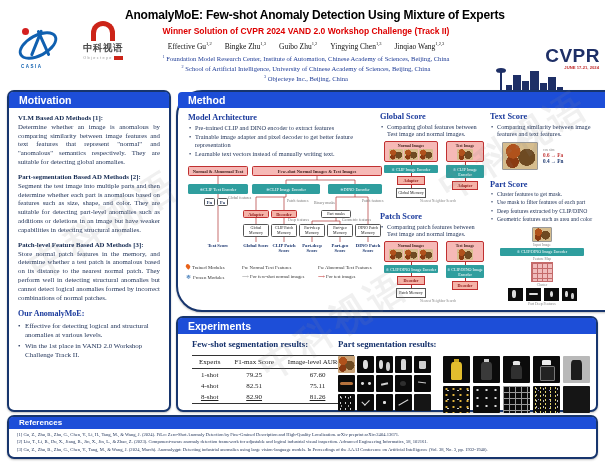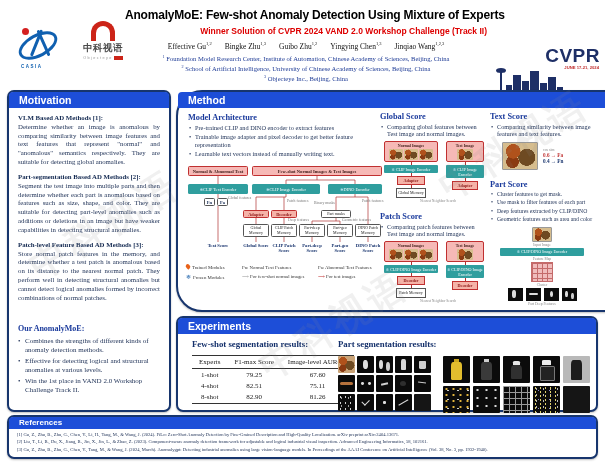--- a/index.html
+++ b/index.html
@@ -7,21 +7,21 @@
   body { position:relative; background:#fff; font-family:"Liberation Serif", serif; color:#1c2f55; overflow:hidden; }
 
   
   .wm { position:absolute; font-family:"Liberation Sans",sans-serif; font-size:38px; font-weight:bold;
         color:rgba(140,140,140,0.13); transform:rotate(-32deg); z-index:40; pointer-events:none; letter-spacing:4px;}
 
   
   .header-area { position:absolute; left:0; top:0; width:605px; height:88px; background:#fff; }
   .title-block { position:absolute; left:125px; right:118px; top:8px; text-align:center; }
   .poster-title { font-family:"Liberation Sans",sans-serif; font-weight:bold; font-size:12px; letter-spacing:-0.2px; color:#000; white-space:nowrap; }
-  .poster-subtitle { font-family:"Liberation Sans",sans-serif; font-weight:bold; font-size:8.5px; color:#dd0000; margin-top:4px; white-space:nowrap;text-align:right;}
+  .poster-subtitle { font-family:"Liberation Sans",sans-serif; font-weight:bold; font-size:8.5px; color:#dd0000; margin-top:4px; white-space:nowrap;}
   .authors { margin-top:5px; font-size:7.5px; color:#111; display:flex; justify-content:center; gap:13px; white-space:nowrap;}
   .authors sup { font-size:4.5px; }
   .affils { margin-top:3px; color:#1f3c96; font-size:6.6px; line-height:1.5; }
   .affils sup { font-size:4.2px; }
 
   
   .casia { position:absolute; left:15px; top:23px; width:50px; height:46px; }
   .casia .ellipse { position:absolute; left:2px; top:11px; width:42px; height:23px; border:3px solid #1060b0; border-radius:50%; transform:rotate(-28deg); }
   .casia .dot { position:absolute; left:7px; top:5px; width:7px; height:7px; background:#d42020; border-radius:50%; }
   .casia .bar1 { position:absolute; left:20px; top:6px; width:3px; height:28px; background:#1060b0; transform:rotate(22deg); border-radius:2px;}
@@ -53,21 +53,21 @@
   #motivation-panel { left:7px; top:90px; width:164px; height:322px; }
   #method-panel     { left:176px; top:90px; width:502px; height:222px;border-radius:26px; }
   #experiments-panel{ left:176px; top:316px; width:422px; height:96px; }
   #references-panel { left:7px; top:415px; width:591px; height:44px; }
   #references-panel .panel-header { height:12px; line-height:12px; font-size:8px; }
 
   
   #motivation-panel .panel-body { padding:6px 9px; font-size:6.8px; line-height:1.3; text-align:justify; }
   .mot-heading { font-weight:bold; color:#142a52; }
   .mot-para { margin-bottom:6px; }
-  .ours-heading { font-weight:bold; color:#1a3a9c; font-size:8px; margin:21px 0 3px; }
+  .ours-heading { font-weight:bold; color:#1a3a9c; font-size:8px; margin:6px 0 3px; }
   .ours-bullet { position:relative; padding-left:7px; font-size:7px; margin-bottom:2px; text-align:left;}
   .ours-bullet::before { content:"•"; position:absolute; left:0; top:0; color:#1c2f55; }
 
   
   #method-panel .panel-body { height:206px; }
   .sec-heading { font-weight:bold; color:#1a3a9c; font-size:8.3px; }
   .m-bullet { position:relative; padding-left:7px; font-size:6.3px; line-height:1.25; color:#1c2f55; margin-top:1.5px;}
   .m-bullet::before { content:"•"; position:absolute; left:1px; top:0; }
 
   #model-arch { position:absolute; left:10px; top:5px; width:188px; }
@@ -138,21 +138,21 @@
   .pd-mask.m4::after { left:25%; top:25%; width:18%; height:50%; border-radius:40%; box-shadow:6px 2px 0 #ccc;}
 
   
   #experiments-panel .panel-body { height:80px; }
   .exp-heading { position:absolute; font-weight:bold; color:#14306b; font-size:8.8px; }
   #quant-heading { left:14px; top:5px; }
   #seg-heading { left:160px; top:5px; }
   #results-table { position:absolute; left:14px; top:21px; border-collapse:collapse; font-size:7px; color:#222; }
   #results-table th { font-weight:normal; border-top:1.4px solid #333; border-bottom:0.8px solid #333; padding:2px 7px; }
   #results-table td { padding:1.6px 7px; text-align:center; }
-  #results-table tr:last-child td { border-bottom:1.4px solid #333; }
+  #results-table tr:last-child td { border-bottom:1.4px solid #333;text-decoration:underline; }
 
   .seg-grid-small { position:absolute; left:160px; top:22px; display:grid; grid-template-columns:repeat(5,17px); gap:2px; }
   .seg-grid-small .tile { width:17px; height:17px; }
   .seg-grid-big { position:absolute; left:265px; top:22px; display:grid; grid-template-columns:repeat(5,27px); gap:3px; }
   .seg-grid-big .tile { width:27px; height:27px; }
 
   .tile { background:#0b0b0b; position:relative; overflow:hidden; border-radius:1px; }
   .tile::after,.tile::before { content:""; position:absolute; }
   .v-food { background-color:#caa478;
     background-image:radial-gradient(circle at 30% 30%,#b0521c 0 24%,transparent 25%),
@@ -260,21 +260,20 @@
     </div>
     <div class="mot-para">
       <span class="mot-heading">Part-segmentation Based AD Methods [2]:</span>
       <div>Segment the test image into multiple parts and then determine whether each part is anomalous based on features such as size, shape, and color. They are suitable for detecting part-level anomalies such as additions or deletions in an image but have weaker capabilities in detecting structural anomalies.</div>
     </div>
     <div class="mot-para">
       <span class="mot-heading">Patch-level Feature Based AD Methods [3]:</span>
       <div>Store normal patch features in the memory, and determine whether a test patch is anomalous based on its distance to the nearest normal patch. They perform well in detecting structural anomalies but cannot detect logical anomalies formed by incorrect combinations of normal patches.</div>
     </div>
     <div class="ours-heading">Our AnomalyMoE:</div>
-    <div class="ours-bullet">Combines the strengths of different kinds of anomaly detection methods.</div>
     <div class="ours-bullet">Effective for detecting logical and structural anomalies at various levels.</div>
     <div class="ours-bullet">Win the 1st place in VAND 2.0 Workshop Challenge Track II.</div>
   </div>
 </div>
 
 <div class="panel" id="method-panel">
   <div class="panel-header">Method</div>
   <div class="panel-body">
 
     <div id="model-arch">

